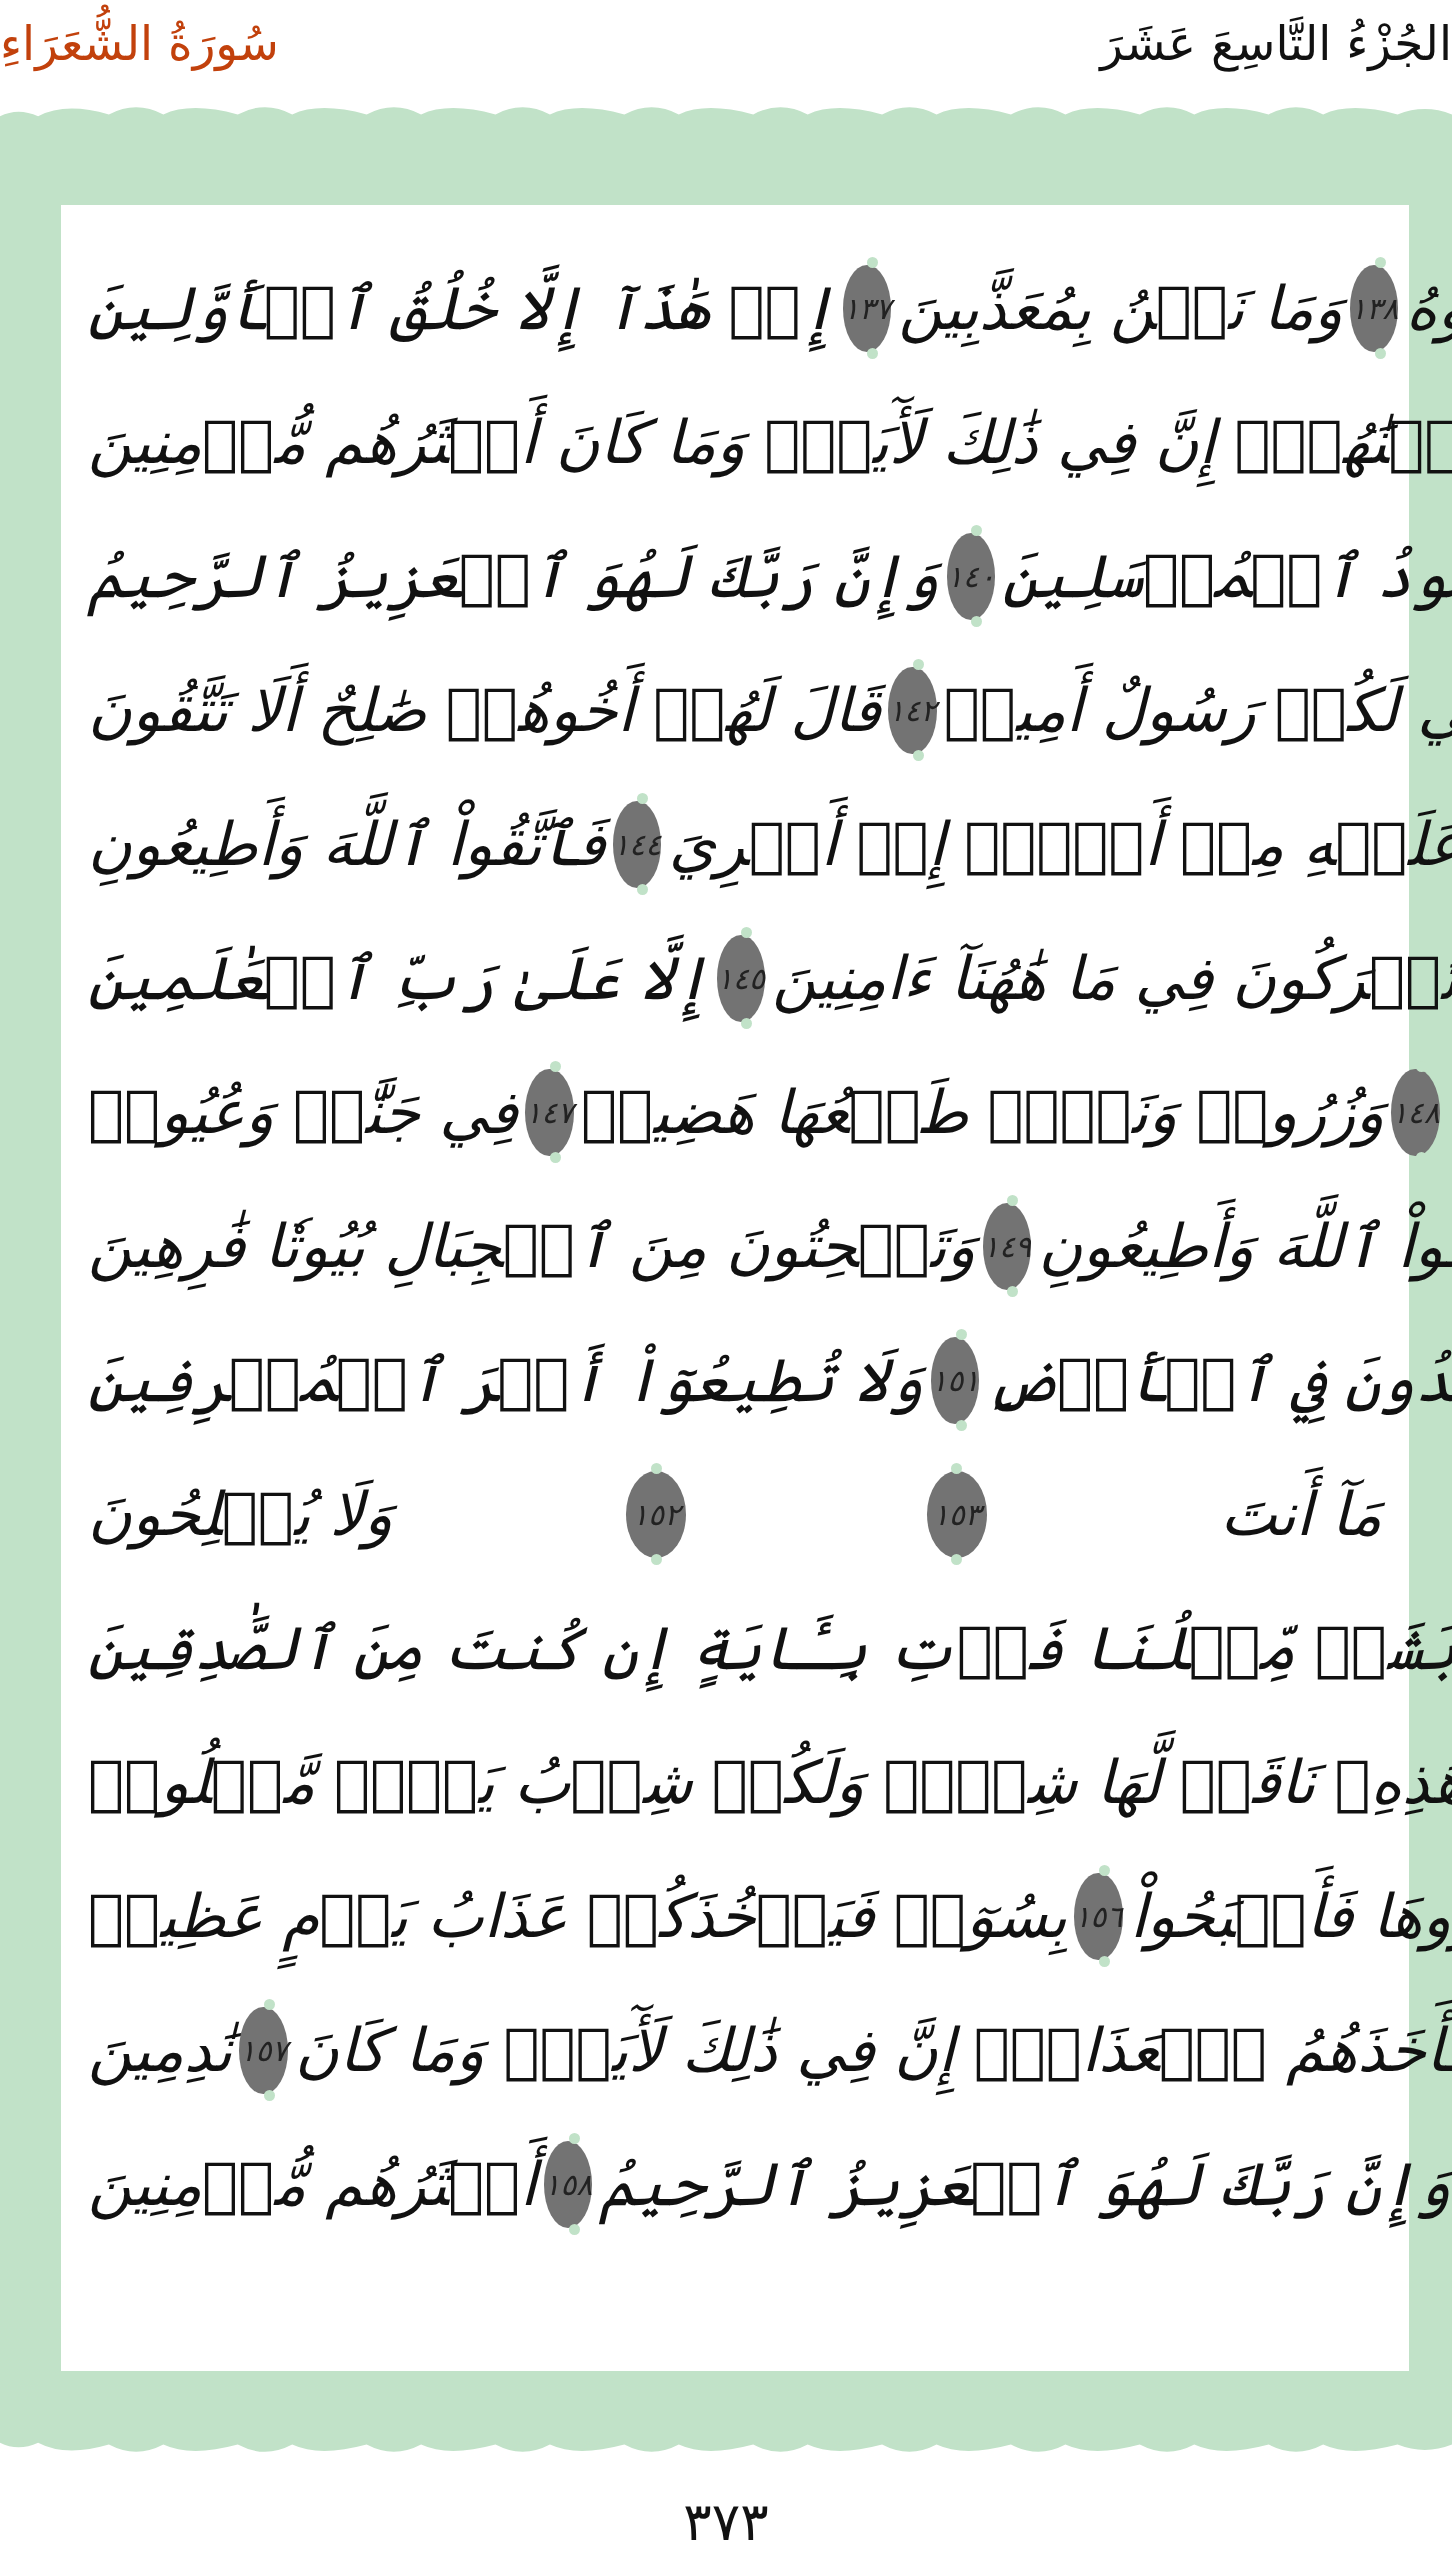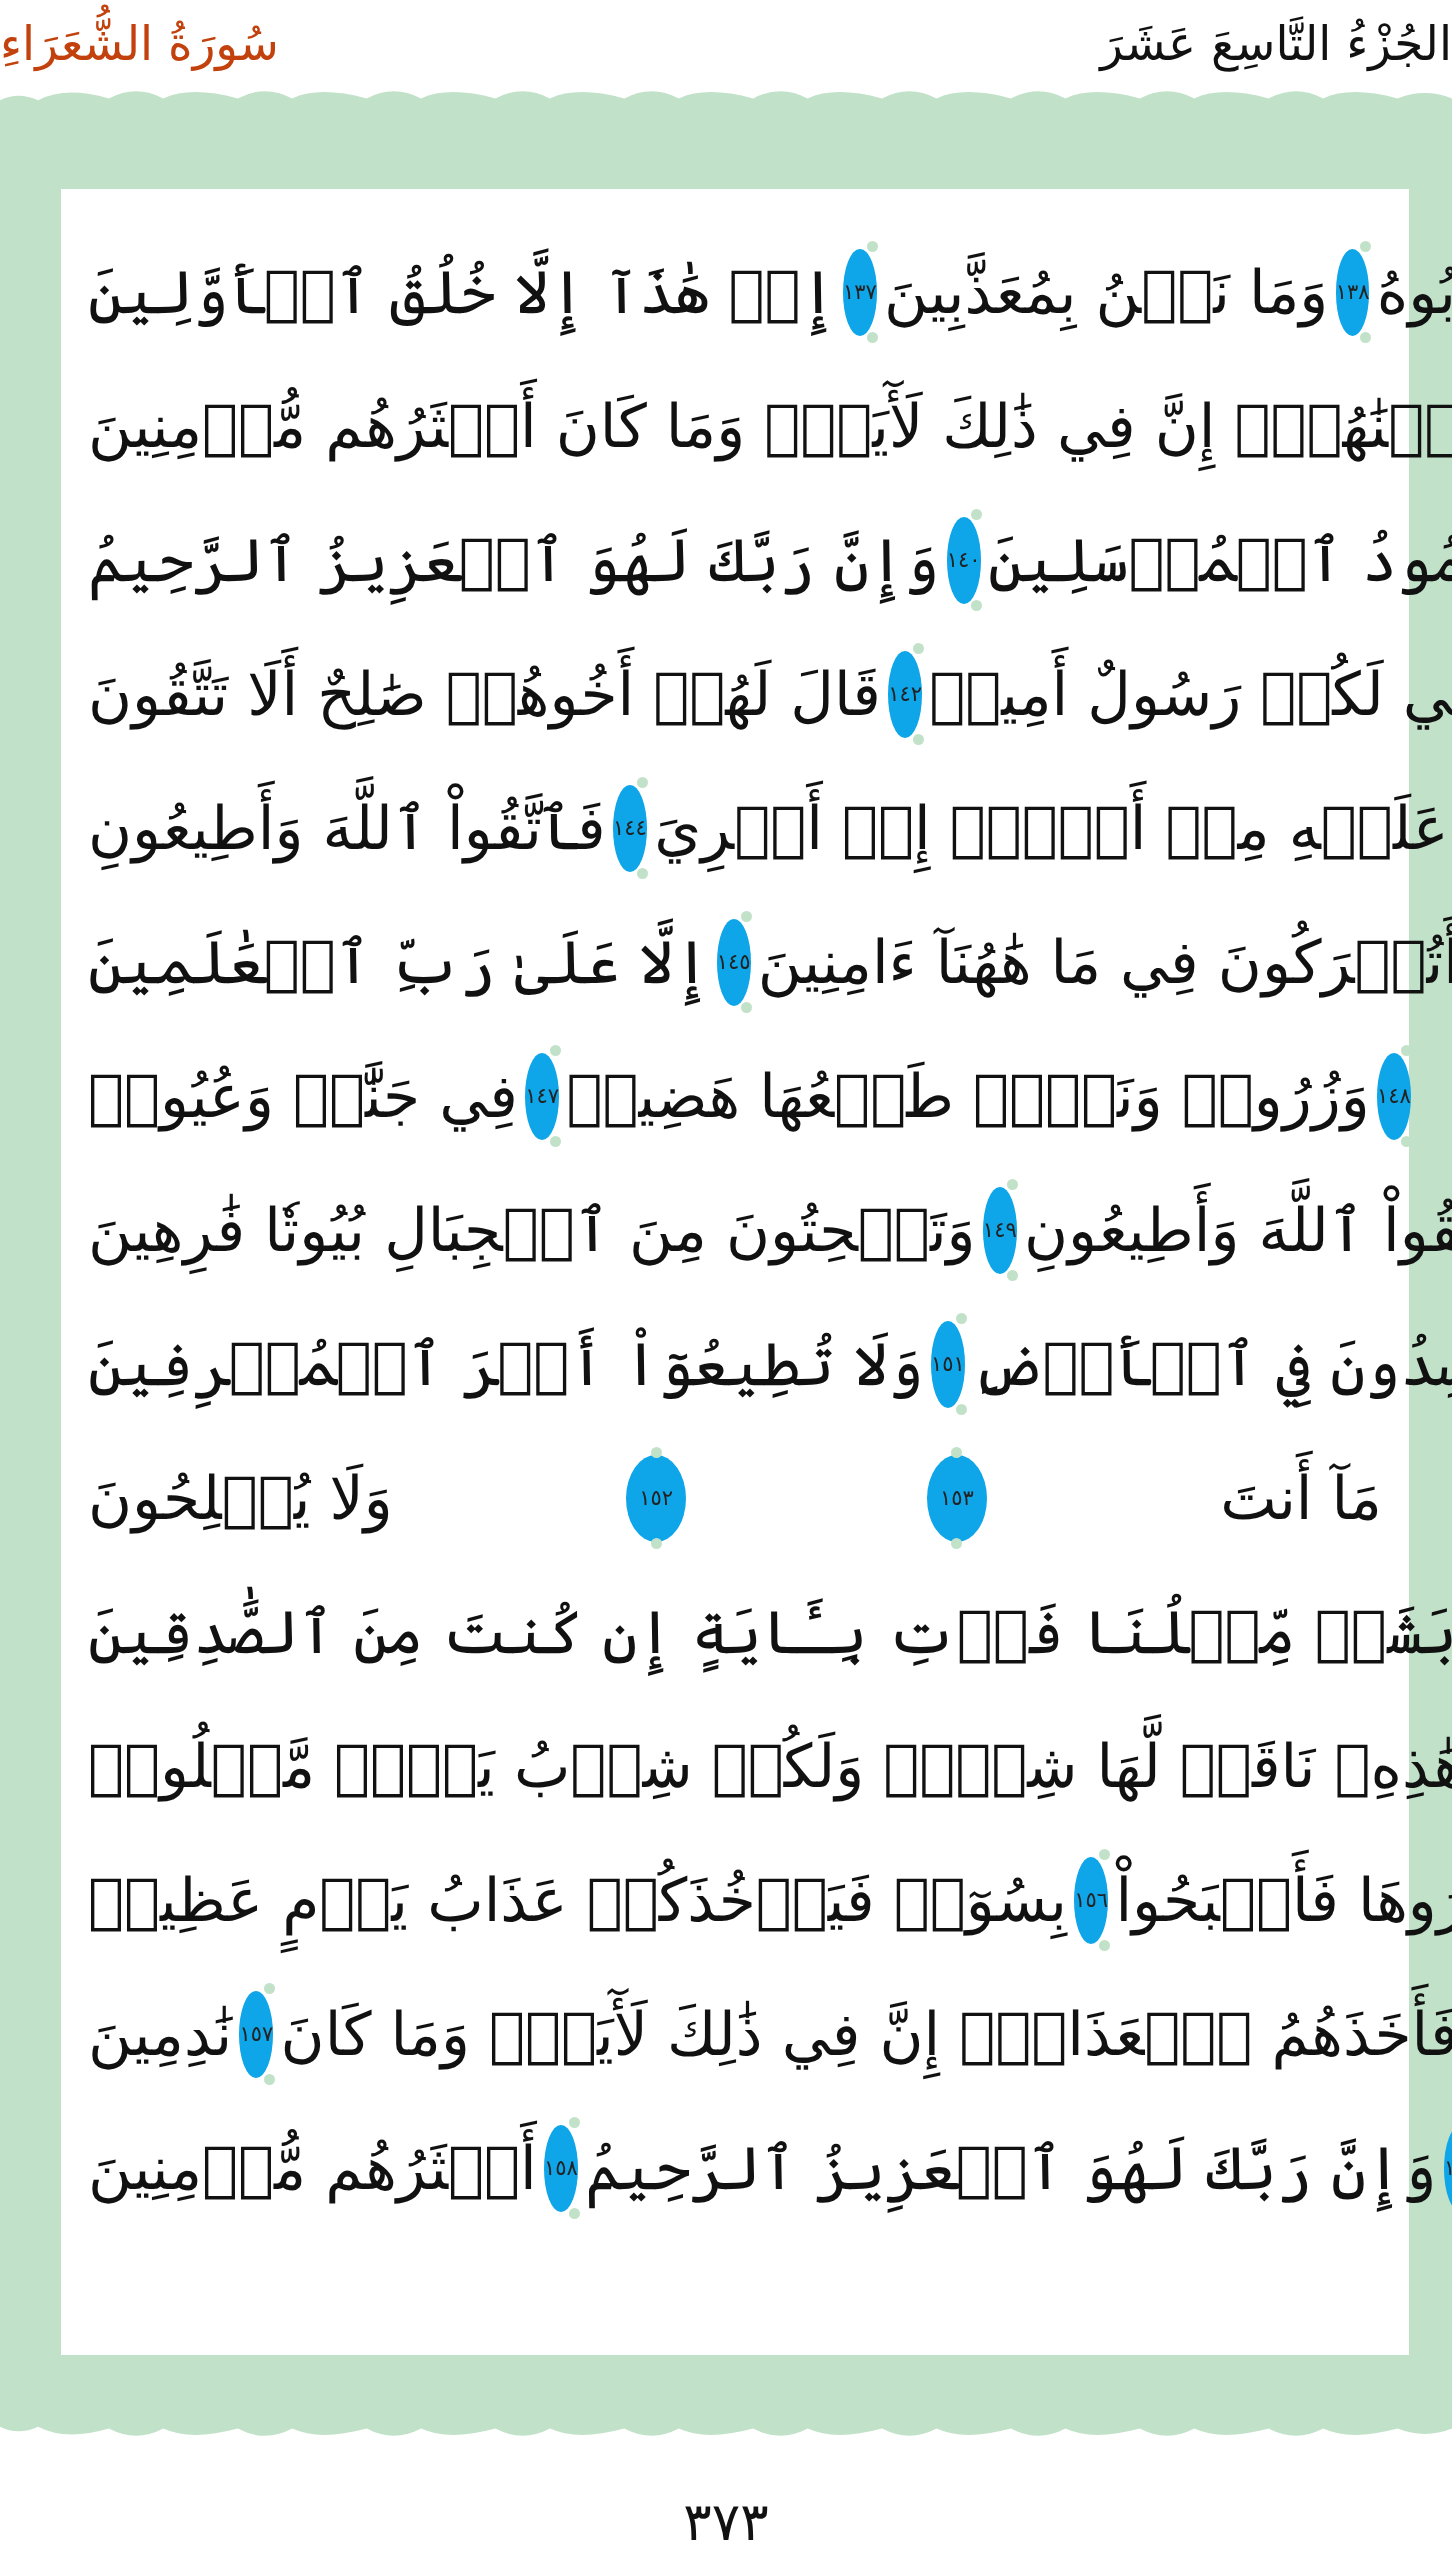--- a/index.html
+++ b/index.html
@@ -12,21 +12,21 @@
   }
   .hdr-left {
     position:absolute; left:0; top:16.3px; font-size:47px; color:#c2410c; direction:rtl;
     white-space:nowrap; font-family:"DejaVu Sans", sans-serif;
   }
   .hdr-right {
     position:absolute; right:0; top:16.3px; font-size:47px; color:#111; direction:rtl;
     white-space:nowrap; font-family:"DejaVu Sans", sans-serif;text-align:center;
   }
   .frame {
-    position:absolute; left:0; top:84px; width:1207px; height:2360px;
+    position:absolute; left:0; top:100px; width:1207px; height:2360px;font-style:italic;
   }
   .frame-bg {
     position:absolute; left:0; top:27px; width:1452px; height:2305px; background:#c1e2c8;
   }
   .scallop-top, .scallop-bottom {
     position:absolute; left:0; width:1452px; height:36px;
   }
   .scallop-top { top:0; }
   .scallop-bottom { top:2323px; }
   .panel {
@@ -35,22 +35,22 @@
   .lines {
     position:absolute; left:27px; right:27px; top:36px;
   }
   .line {
     height:134px; display:flex; flex-direction:row-reverse; justify-content:space-between; align-items:center;
     direction:rtl; font-size:60px; color:#111; white-space:nowrap;
   }
   .seg { display:inline-block; }
   .ayah {
     display:inline-flex; align-items:center; justify-content:center;
-    width:60px; height:87px; background:#0ea5e9; border-radius:50% / 50%;
-    font-size:21px; color:#222; font-family:"DejaVu Sans", sans-serif; margin:0 7.3px;
+    width:60px; height:87px; background:#737373; border-radius:50% / 50%;
+    font-size:30px; color:#222; font-family:"DejaVu Sans", sans-serif; margin:0 7.3px;
     position:relative;
   }
   .ayah::before {
     content:""; position:absolute; top:-7.3px; left:24.5px; width:11px; height:11px; background:#c1e2c8; border-radius:50%;
   }
   .ayah::after {
     content:""; position:absolute; bottom:-7.3px; left:24.5px; width:11px; height:11px; background:#c1e2c8; border-radius:50%;
   }
   .page-number {
     position:absolute; top:2491px; left:0; width:1452px; text-align:center; font-size:53px; color:#111;

